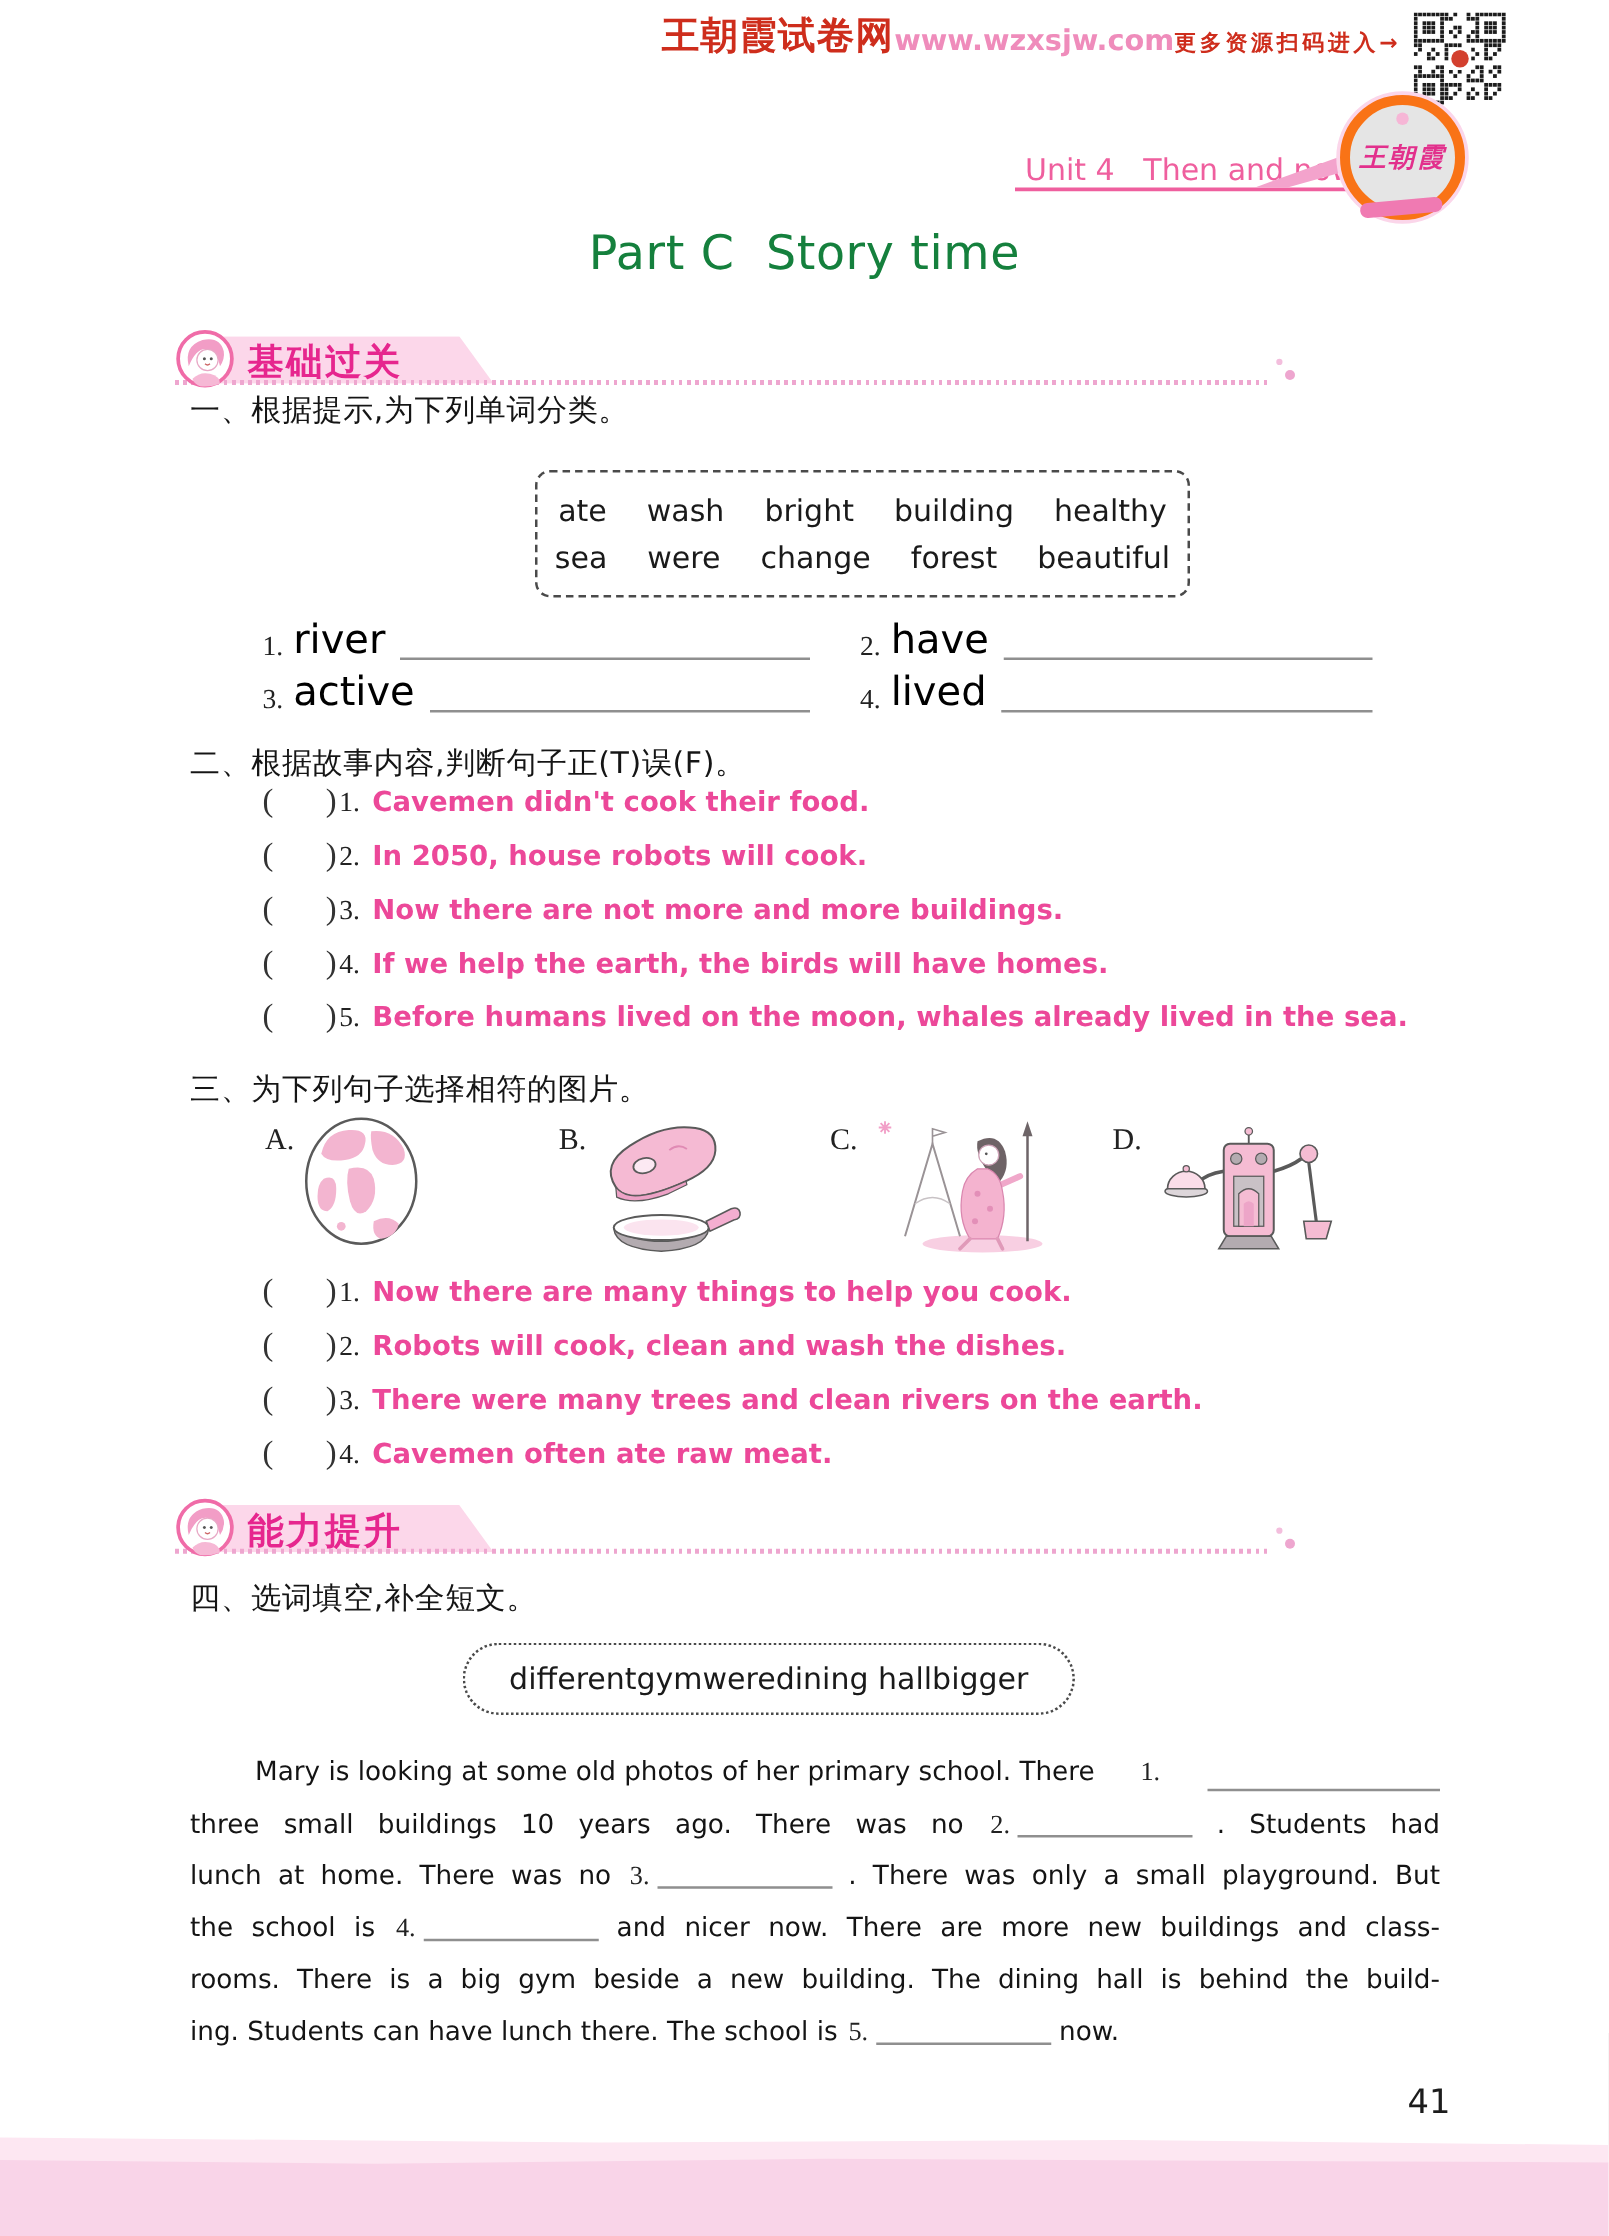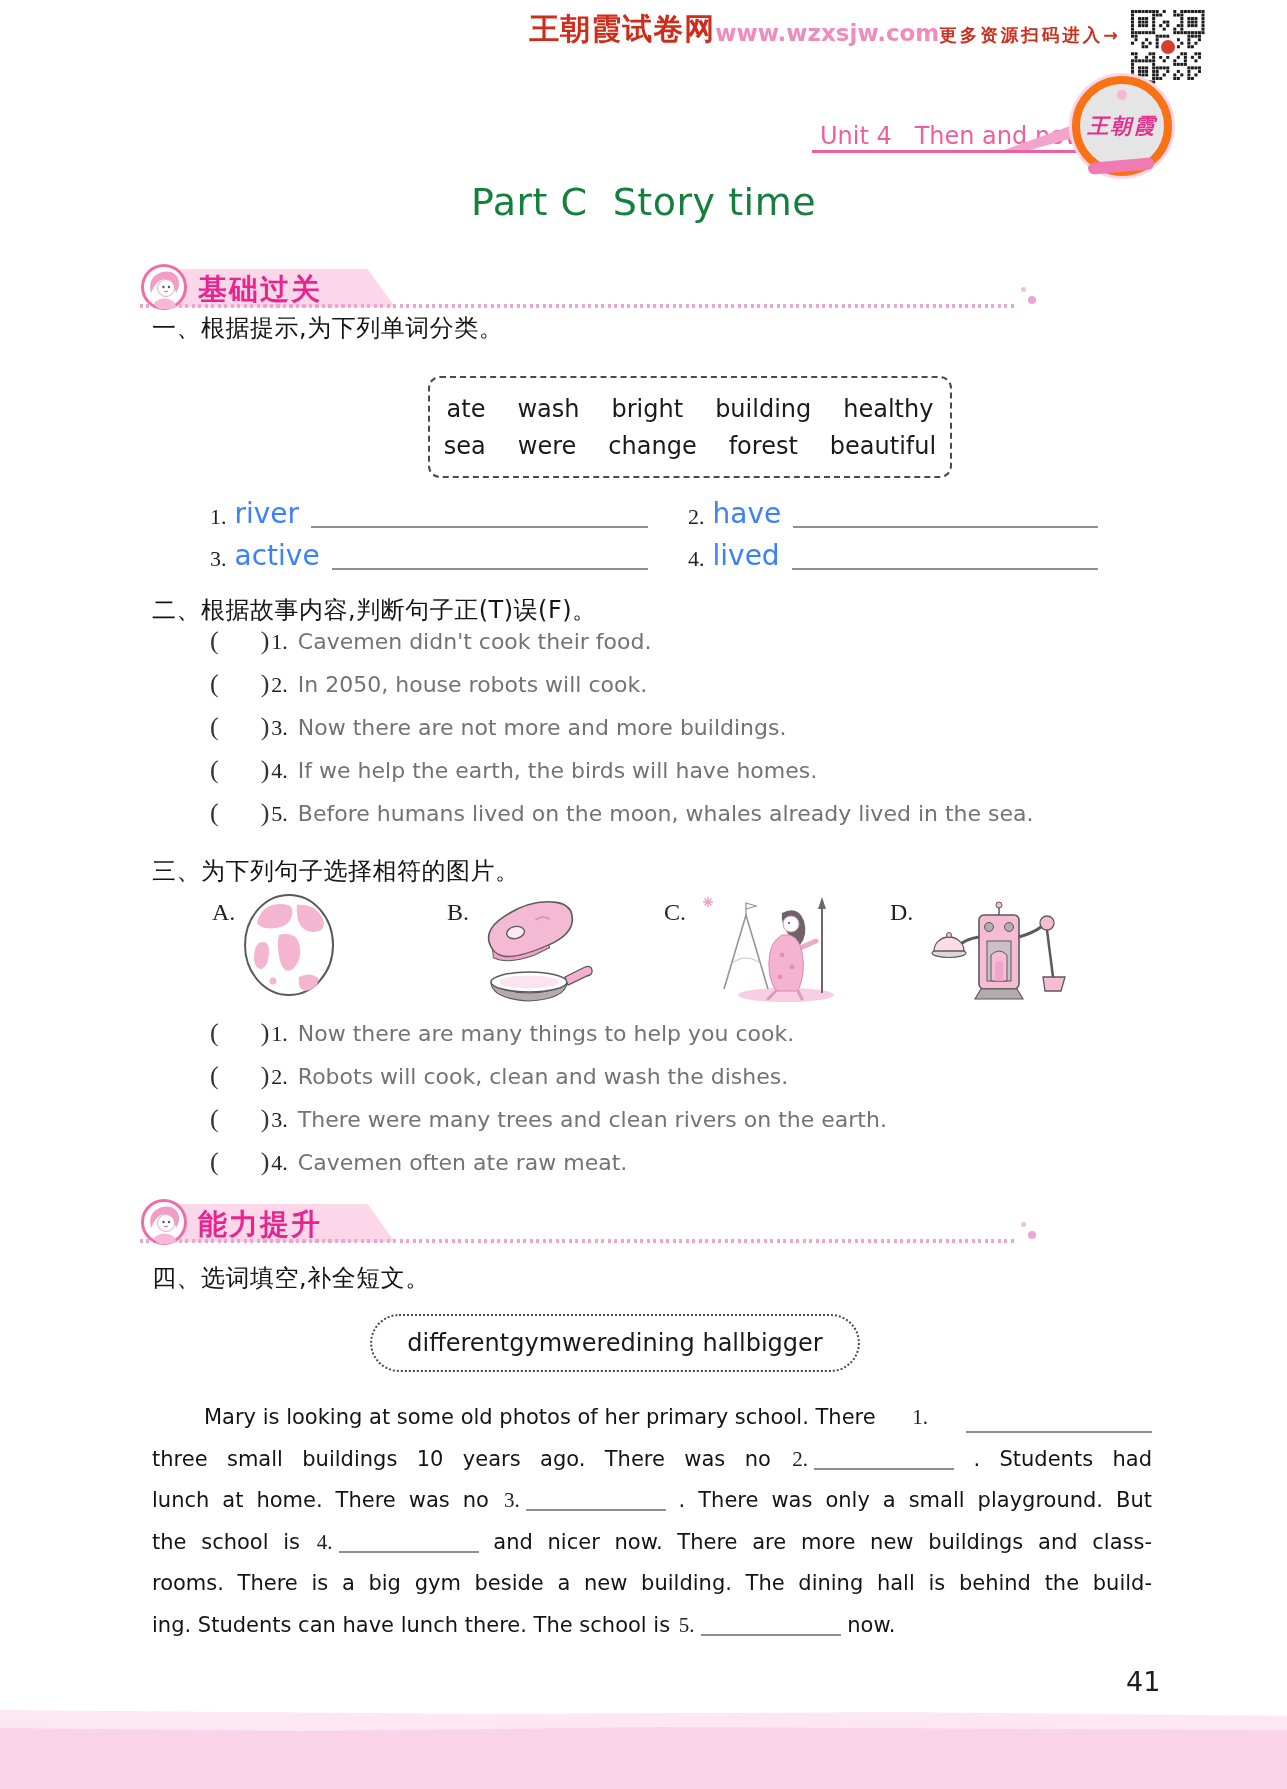--- a/index.html
+++ b/index.html
@@ -42,30 +42,30 @@
             border-radius:12px;display:flex;flex-direction:column;justify-content:center;gap:9px;box-sizing:border-box;}
   .wb-row{display:flex;justify-content:center;gap:32px;}
   .wordbox2{position:absolute;left:370px;top:1314px;width:490px;height:58px;border:2.5px dotted #4a4a4a;
             border-radius:29px;display:flex;justify-content:center;align-items:center;box-sizing:border-box;}
   .wb-word{font-size:24px;color:#1a1a1a;white-space:nowrap;}
   
   .items{position:absolute;left:210px;top:502px;width:902px;display:grid;grid-template-columns:452px 1fr;
          column-gap:26px;row-gap:14px;}
   .item{display:flex;align-items:flex-end;height:28px;}
   .snum{font-family:"Liberation Serif",serif;font-size:22px;color:#222;}
-  .iword{font-size:28px;margin-left:8px;color:#3b82f6;}
+  .iword{font-size:32px;margin-left:8px;color:#000000;}
   .iline{flex:1;border-bottom:2px solid #8f8f8f;margin:0 14px 2px 12px;}
   
   .stmts{position:absolute;left:210px;width:960px;}
   #ex2-stmts{top:626px;} #ex3-stmts{top:1018px;}
   .stmt{display:flex;align-items:baseline;height:29px;margin-bottom:14px;}
   .paren{font-family:"Liberation Serif",serif;font-size:26px;color:#333;}
   .pgap{display:inline-block;width:42px;}
   .stnum{margin:0 10px 0 2px;}
-  .stext{font-size:22px;color:#737373;white-space:nowrap;}
+  .stext{font-size:22px;color:#ec4899;white-space:nowrap;font-weight:bold;}
   
   .pics{position:absolute;left:0;top:893px;width:1287px;height:122px;}
   .fig{position:absolute;display:flex;align-items:flex-start;margin:0;}
   .figA{left:212px;} .figB{left:447px;} .figC{left:664px;} .figD{left:890px;}
   .pic-label{font-family:"Liberation Serif",serif;font-size:24px;margin:6px 8px 0 0;color:#222;}
   
   .passage{position:absolute;left:152px;top:1397px;width:1000px;font-size:21px;line-height:41.5px;color:#141414;}
   .p-line.just{text-align:justify;text-align-last:justify;}
   .p-line.flexline{display:flex;align-items:baseline;padding-left:52px;gap:28px;}
   .flexline .p-text{white-space:pre;}

